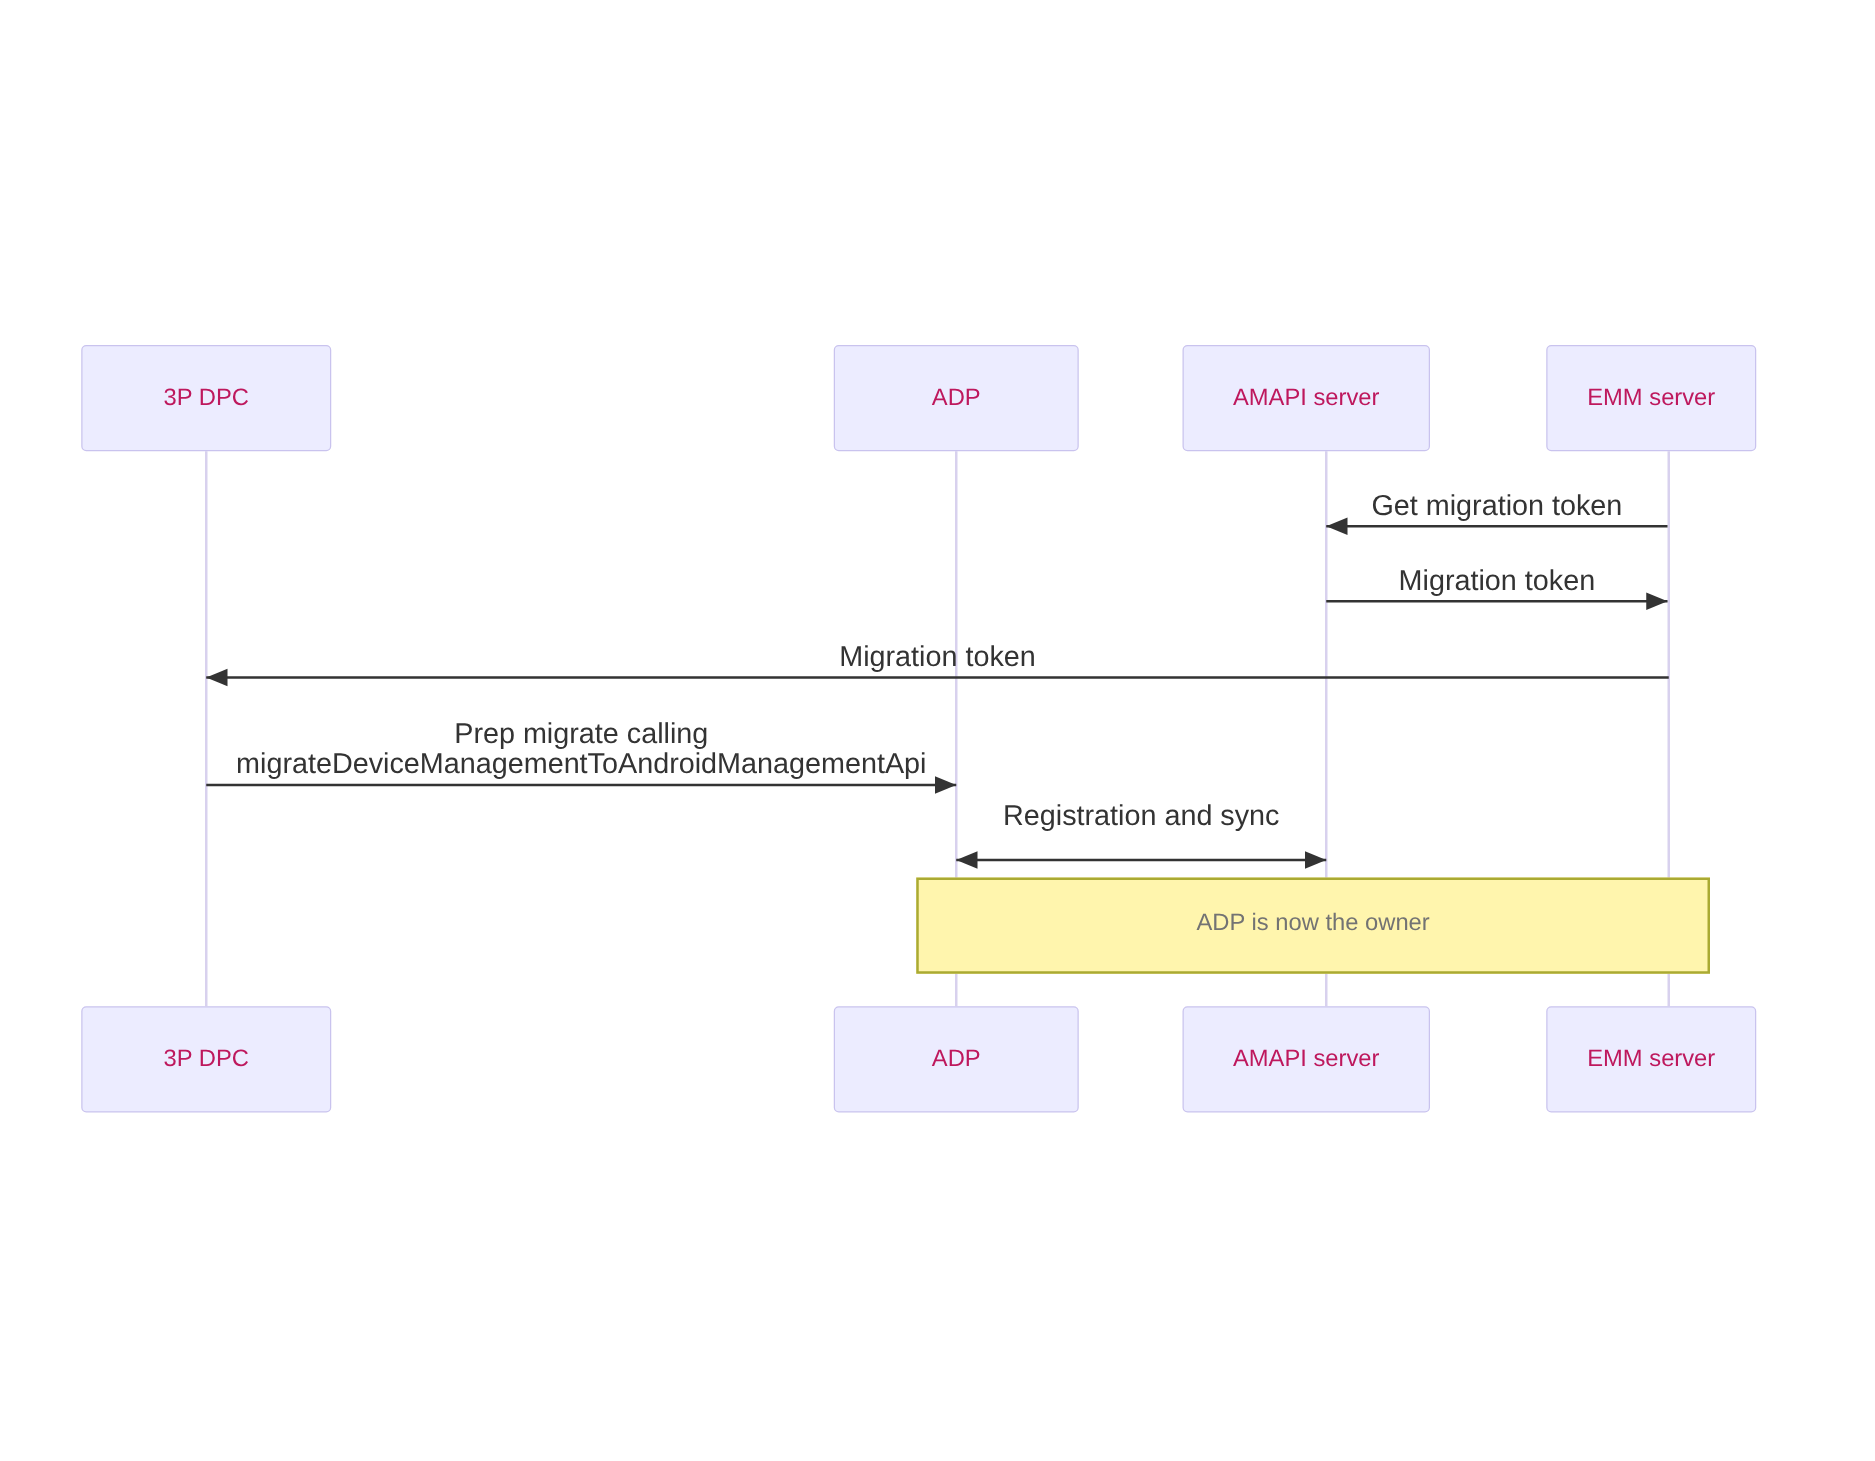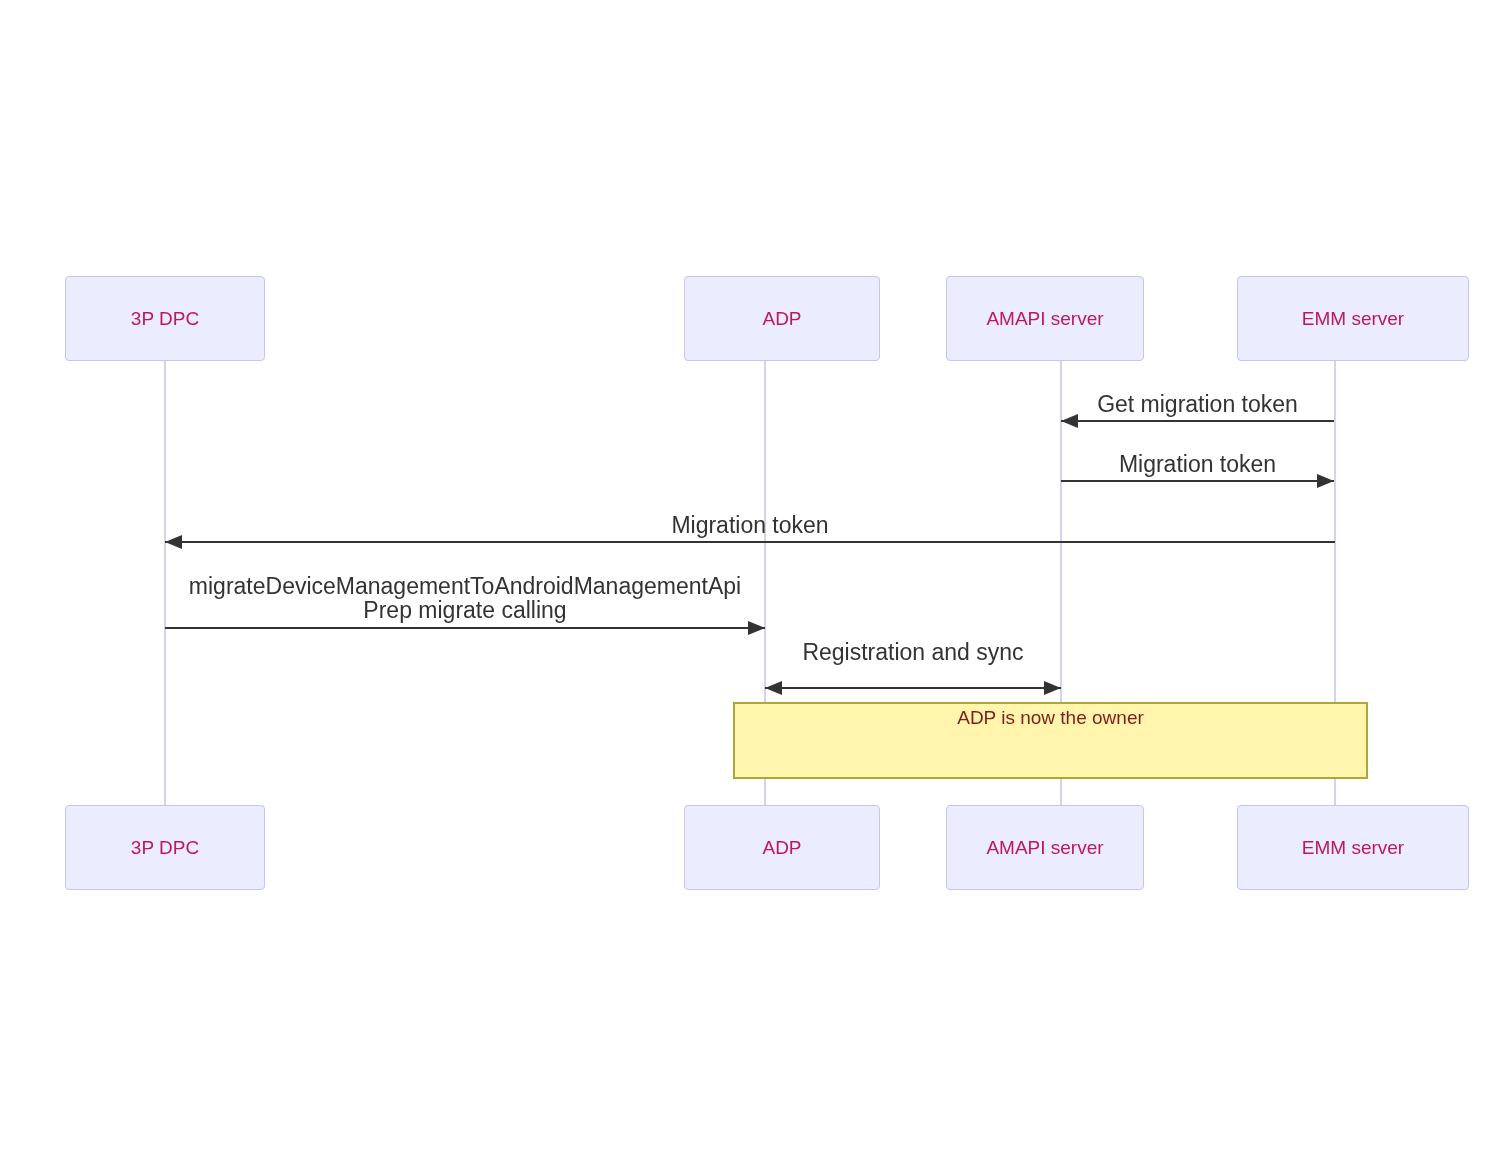--- a/index.html
+++ b/index.html
@@ -81,32 +81,32 @@
   }
 
   .note-box {
     position: absolute;
     left: 733px;
     top: 702px;
     width: 635px;
     height: 77px;
     background: var(--note-fill);
     border: 2px solid var(--note-border);
-    color: #7f1d1d;
+    color: #737373;
     font-size: 19px;
     line-height: 25px;
     text-align: center;
-    padding-top: 1px;
+    padding-top: 22px;
   }
 
   
   .col-a { left: 65px;   width: 200px; }
-  .col-b { left: 667px;  width: 196px; margin-left: 17px; }
+  .col-b { left: 667px;  width: 196px; }
   .col-c { left: 946px;  width: 198px; }
-  .col-d { left: 1237px; width: 232px; }
+  .col-d { left: 1237px; width: 168px; }
   .row-top { top: 276px; }
   .row-bottom { top: 805px; }
 </style>
 </head>
 <body>
 
 <div class="canvas">
 
   <div class="lifeline" style="left:164px;"></div>
   <div class="lifeline" style="left:764px;"></div>
@@ -130,22 +130,22 @@
     <div class="head-r"></div>
   </div>
 
   <div class="msg-label" style="left:165px; top:513px; width:1170px;">Migration token</div>
   <div class="arrow" style="left:165px; top:542px; width:1170px;">
     <div class="msg-line"></div>
     <div class="head-l"></div>
   </div>
 
   <div class="msg-label" style="left:165px; top:574px; width:600px;">
+    <div>Prep migrate calling</div>
     <div>migrateDeviceManagementToAndroidManagementApi</div>
-    <div>Prep migrate calling</div>
   </div>
   <div class="arrow" style="left:165px; top:628px; width:600px;">
     <div class="msg-line"></div>
     <div class="head-r"></div>
   </div>
 
   <div class="msg-label" style="left:765px; top:640px; width:296px;">Registration and sync</div>
   <div class="arrow" style="left:765px; top:688px; width:296px;">
     <div class="msg-line"></div>
     <div class="head-l"></div>

